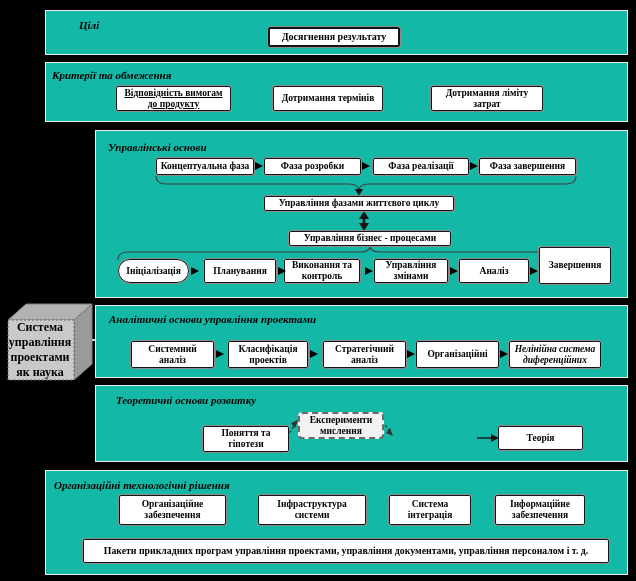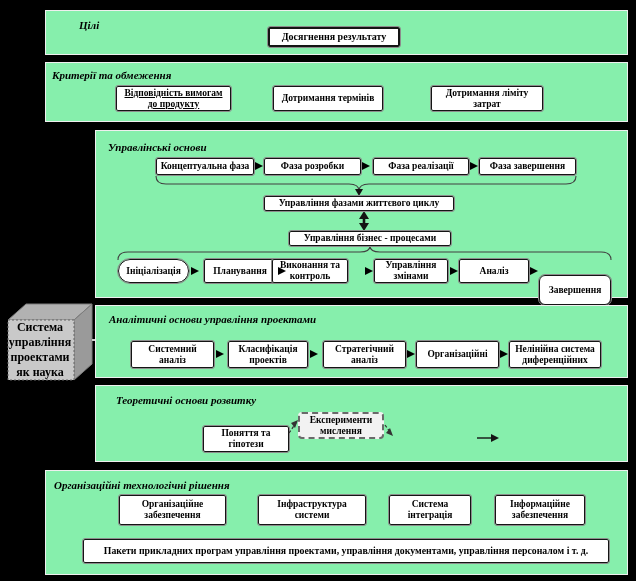--- a/index.html
+++ b/index.html
@@ -1,18 +1,18 @@
 <!DOCTYPE html>
 <html><head>
 <meta charset="utf-8">
 <style>
   html,body{margin:0;padding:0;background:#000;}
   .stage{position:relative;width:636px;height:581px;background:#000;
          font-family:"Liberation Serif",serif;color:#000;overflow:hidden;}
-  .panel{position:absolute;background:#86efac;border:1px solid #efefef;box-sizing:border-box;}
+  .panel{position:absolute;background:#14b8a6;border:1px solid #efefef;box-sizing:border-box;}
   .ptitle{position:absolute;font-style:italic;font-weight:bold;font-size:11px;white-space:nowrap;}
   .box{position:absolute;background:#fff;border:1px solid #141414;outline:1px solid #8c8c8c;
        border-radius:2px;display:flex;align-items:center;justify-content:center;text-align:center;
        font-weight:bold;font-size:9.5px;line-height:1.12;box-sizing:border-box;padding:1px 2px;}
   .goalbox{border-width:2px;font-size:10px;}
   .dashedbox{background:#f2f2f2;border:2px dashed #6a6a6a;outline:none;border-radius:4px;}
   .arrow-r{position:absolute;width:0;height:0;border-top:4px solid transparent;
            border-bottom:4px solid transparent;border-left:8px solid #000;}
   .overlay{position:absolute;left:0;top:0;pointer-events:none;}
   .longbox{white-space:nowrap;font-size:9.8px;}
@@ -56,24 +56,24 @@
         <polygon points="263,88 273,88 268,80" fill="#141414"></polygon>
         <polygon points="263,92 273,92 268,100" fill="#141414"></polygon>
       </g>
     </svg>
 
     <div class="box" style="left:168px;top:65px;width:190px;height:15px;">Управління фазами життєвого циклу</div>
     <div class="box" style="left:193px;top:100px;width:162px;height:15px;">Управління бізнес - процесами</div>
 
     <div class="box" style="left:22px;top:128px;width:71px;height:24px;border-radius:12px;">Ініціалізація</div>
     <div class="box" style="left:108px;top:128px;width:72px;height:24px;">Планування</div>
-    <div class="box" style="left:176px;top:128px;width:76px;height:24px;">Виконання та контроль</div>
+    <div class="box" style="left:188px;top:128px;width:76px;height:24px;">Виконання та контроль</div>
     <div class="box" style="left:278px;top:128px;width:74px;height:24px;">Управління змінами</div>
     <div class="box" style="left:363px;top:128px;width:70px;height:24px;">Аналіз</div>
-    <div class="box" style="left:443px;top:144px;width:72px;height:30px;border-radius:6px;">Завершення</div>
+    <div class="box" style="left:443px;top:116px;width:72px;height:37px;">Завершення</div>
     <div class="arrow-r" style="left:95px;top:136px;"></div>
     <div class="arrow-r" style="left:182px;top:136px;"></div>
     <div class="arrow-r" style="left:269px;top:136px;"></div>
     <div class="arrow-r" style="left:354px;top:136px;"></div>
     <div class="arrow-r" style="left:434px;top:136px;"></div>
   </div>
 
   <svg class="overlay" style="left:6px;top:300px;" width="96" height="84" viewBox="0 0 96 84">
     <polygon points="2,20 20,4 86,4 68,20" fill="#b2b2b2" stroke="#7d7d7d" stroke-width="1"></polygon>
     <polygon points="68,20 86,4 86,64 68,80" fill="#9a9a9a" stroke="#7d7d7d" stroke-width="1"></polygon>
@@ -81,31 +81,32 @@
     <line x1="86" y1="40" x2="93" y2="40" stroke="#cfcfcf" stroke-width="2"></line>
   </svg>
   <div class="cube-label" style="left:9px;top:321px;width:62px;height:57px;">Система управління проектами як наука</div>
 
   <div class="panel" style="left:95px;top:305px;width:533px;height:73px;">
     <div class="ptitle" style="left:13px;top:7px;">Аналітичні основи управління проектами</div>
     <div class="box" style="left:35px;top:35px;width:83px;height:27px;">Системний аналіз</div>
     <div class="box" style="left:132px;top:35px;width:80px;height:27px;">Класифікація проектів</div>
     <div class="box" style="left:227px;top:35px;width:83px;height:27px;">Стратегічний аналіз</div>
     <div class="box" style="left:320px;top:35px;width:83px;height:27px;">Організаційні</div>
-    <div class="box" style="left:413px;top:35px;width:92px;height:27px;">Нелінійна система диференційних</div>
+    <div class="box" style="left:413px;top:35px;width:92px;height:27px;font-style:italic;">Нелінійна система диференційних</div>
     <div class="arrow-r" style="left:120px;top:44px;"></div>
     <div class="arrow-r" style="left:214px;top:44px;"></div>
     <div class="arrow-r" style="left:311px;top:44px;"></div>
     <div class="arrow-r" style="left:404px;top:44px;"></div>
   </div>
 
   <div class="panel" style="left:95px;top:385px;width:533px;height:77px;">
     <div class="ptitle" style="left:20px;top:8px;">Теоретичні основи розвитку</div>
     <div class="box" style="left:107px;top:40px;width:86px;height:26px;">Поняття та гіпотези</div>
     <div class="box dashedbox" style="left:202px;top:26px;width:86px;height:27px;">Експерименти мислення</div>
+    <div class="box" style="left:402px;top:40px;width:85px;height:24px;">Теорія</div>
     <svg class="overlay" width="533" height="77" viewBox="0 0 533 77">
       <line x1="193" y1="47" x2="200" y2="37" stroke="#333" stroke-width="1.2" stroke-dasharray="3,2"></line>
       <polygon points="202,34 195,37 199,42" fill="#333"></polygon>
       <line x1="289" y1="39" x2="294" y2="46" stroke="#333" stroke-width="1.2" stroke-dasharray="3,2"></line>
       <polygon points="297,50 290,47 294,42" fill="#333"></polygon>
       <line x1="381" y1="52" x2="395" y2="52" stroke="#141414" stroke-width="1.4"></line>
       <polygon points="395,48 395,56 403,52" fill="#141414"></polygon>
     </svg>
   </div>
 

